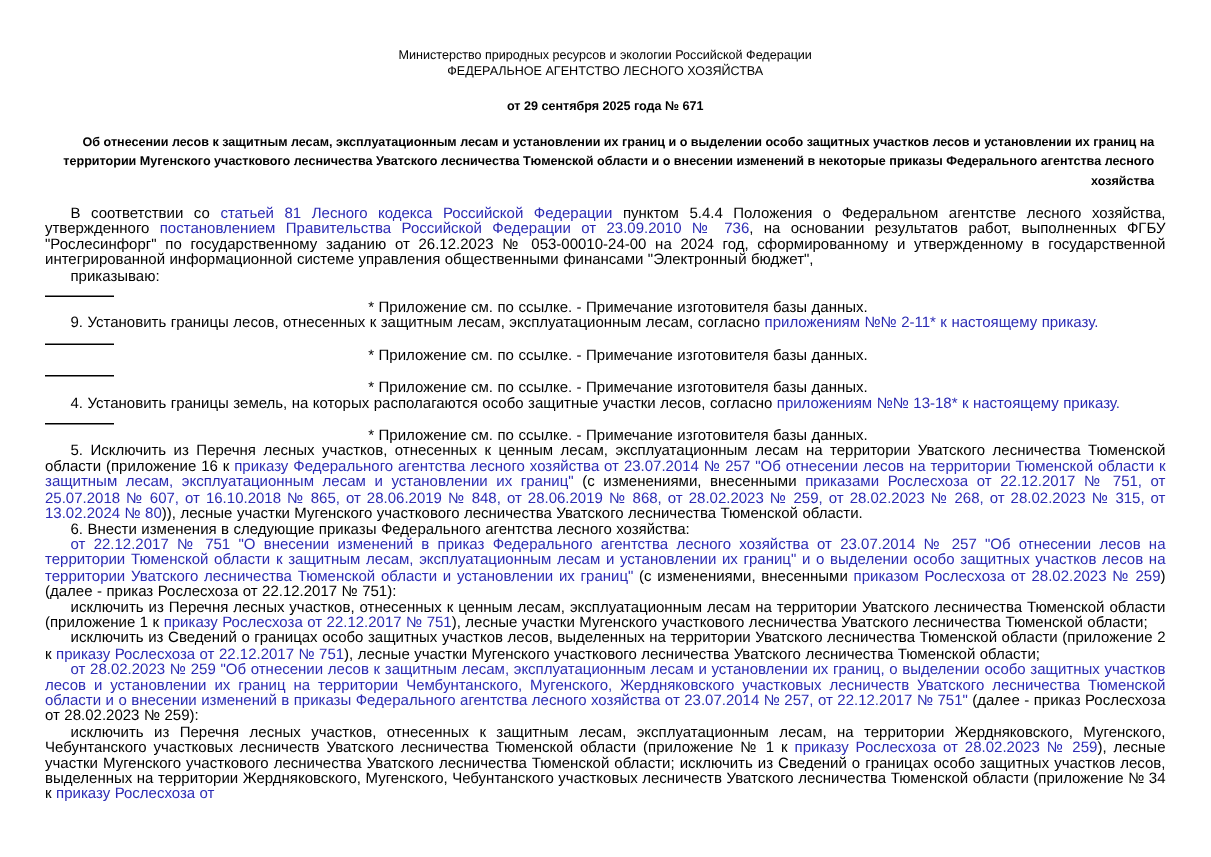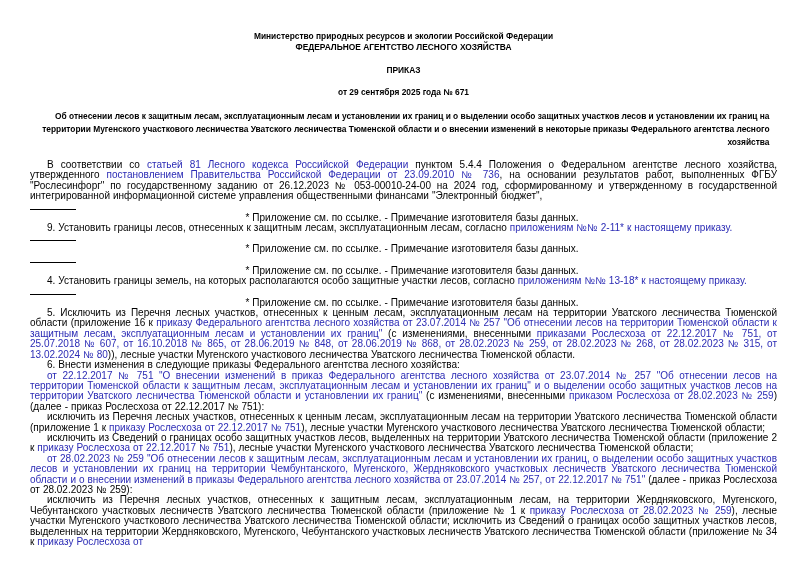--- a/index.html
+++ b/index.html
@@ -9,21 +9,21 @@
     font-family: "Liberation Sans", "DejaVu Sans", sans-serif;
   }
   .page {
     box-sizing: border-box;
     width: 807px; height: 571px;
     padding: 31px 30px 0 30px;
     overflow: hidden;
   }
   .doc-header { text-align: center; }
   .hdr-line {
-    font-weight: bold; font-size: 8.4px; line-height: 11px;
+    font-weight: normal; font-size: 8.4px; line-height: 11px;
   }
   .doc-type { font-weight: bold; font-size: 8.4px; margin-top: 12px; }
   .doc-date { font-weight: bold; font-size: 8.4px; margin-top: 12px; }
   .doc-title {
     font-weight: bold; font-size: 8.4px; line-height: 13px;
     text-align: right; margin: 13px auto 0 auto; width: 98%;
   }
   .doc-body { margin-top: 11px; }
   .para {
     margin: 0; font-size: 10px; line-height: 10.4px;
@@ -38,26 +38,26 @@
   }
   .doc-link { color: var(--link-color, #2b2bb5); cursor: pointer; }
 </style>
 </head>
 <body style="background: rgb(255, 255, 255); color: rgb(0, 0, 0);">
 
 <div class="page">
   <div class="doc-header">
     <div class="hdr-line">Министерство природных ресурсов и экологии Российской Федерации</div>
     <div class="hdr-line">ФЕДЕРАЛЬНОЕ АГЕНТСТВО ЛЕСНОГО ХОЗЯЙСТВА</div>
-    <div class="doc-type">ПРИКАЗ</div>
     <div class="doc-date">от 29 сентября 2025 года № 671</div>
     <div class="doc-title">Об отнесении лесов к защитным лесам, эксплуатационным лесам и установлении их границ и о выделении особо защитных участков лесов и установлении их границ на территории Мугенского участкового лесничества Уватского лесничества Тюменской области и о внесении изменений в некоторые приказы Федерального агентства лесного хозяйства</div>
   </div>
   <div class="doc-body">
       <p class="para"><span>В соответствии со </span><span class="doc-link">статьей 81 Лесного кодекса Российской Федерации</span><span> пунктом 5.4.4 Положения о Федеральном агентстве лесного хозяйства, утвержденного </span><span class="doc-link">постановлением Правительства Российской Федерации от 23.09.2010 № 736</span><span>, на основании результатов работ, выполненных ФГБУ "Рослесинфорг" по государственному заданию от 26.12.2023 № 053-00010-24-00 на 2024 год, сформированному и утвержденному в государственной интегрированной информационной системе управления общественными финансами "Электронный бюджет",</span></p>
+      <p class="para"><span>приказываю:</span></p>
       <div class="footnote-rule"></div>
       <p class="para footnote"><span>* Приложение см. по ссылке. - Примечание изготовителя базы данных.</span></p>
       <p class="para"><span>9. Установить границы лесов, отнесенных к защитным лесам, эксплуатационным лесам, согласно </span><span class="doc-link">приложениям №№ 2-11* к настоящему приказу.</span></p>
       <div class="footnote-rule"></div>
       <p class="para footnote"><span>* Приложение см. по ссылке. - Примечание изготовителя базы данных.</span></p>
       <div class="footnote-rule"></div>
       <p class="para footnote"><span>* Приложение см. по ссылке. - Примечание изготовителя базы данных.</span></p>
       <p class="para"><span>4. Установить границы земель, на которых располагаются особо защитные участки лесов, согласно </span><span class="doc-link">приложениям №№ 13-18* к настоящему приказу.</span></p>
       <div class="footnote-rule"></div>
       <p class="para footnote"><span>* Приложение см. по ссылке. - Примечание изготовителя базы данных.</span></p>

